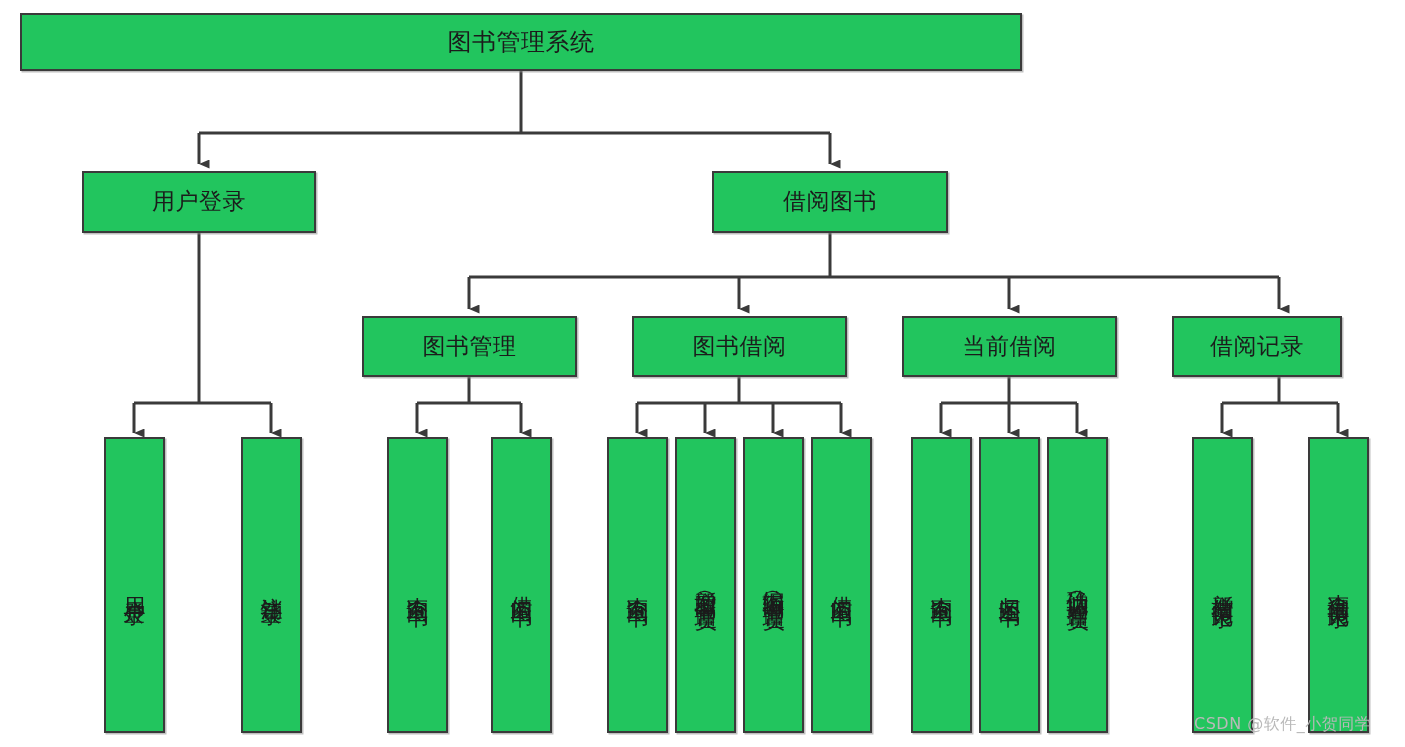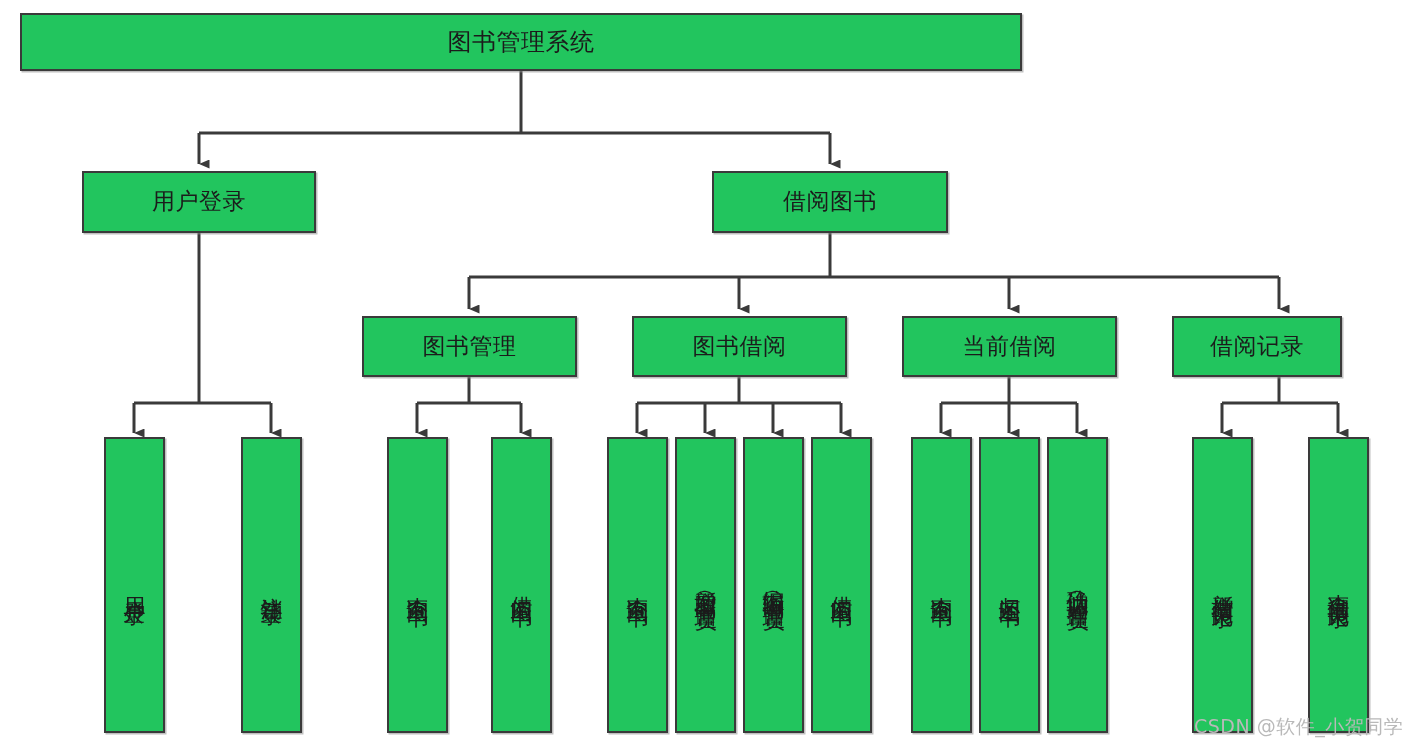--- a/index.html
+++ b/index.html
@@ -56,21 +56,21 @@
   .node.vert .node-label {
     writing-mode: vertical-rl;
     text-orientation: upright;
     font-size: 22px;
     letter-spacing: 3px;
     line-height: 1;
   }
   .watermark {
     position: absolute;
     color: #b9b9b9;
-    font-size: 19px;
+    font-size: 16px;
     letter-spacing: 0.5px;
     white-space: nowrap;
     user-select: none;
   }
 </style>
 </head>
 <body>
 
 <div id="canvas">
 

